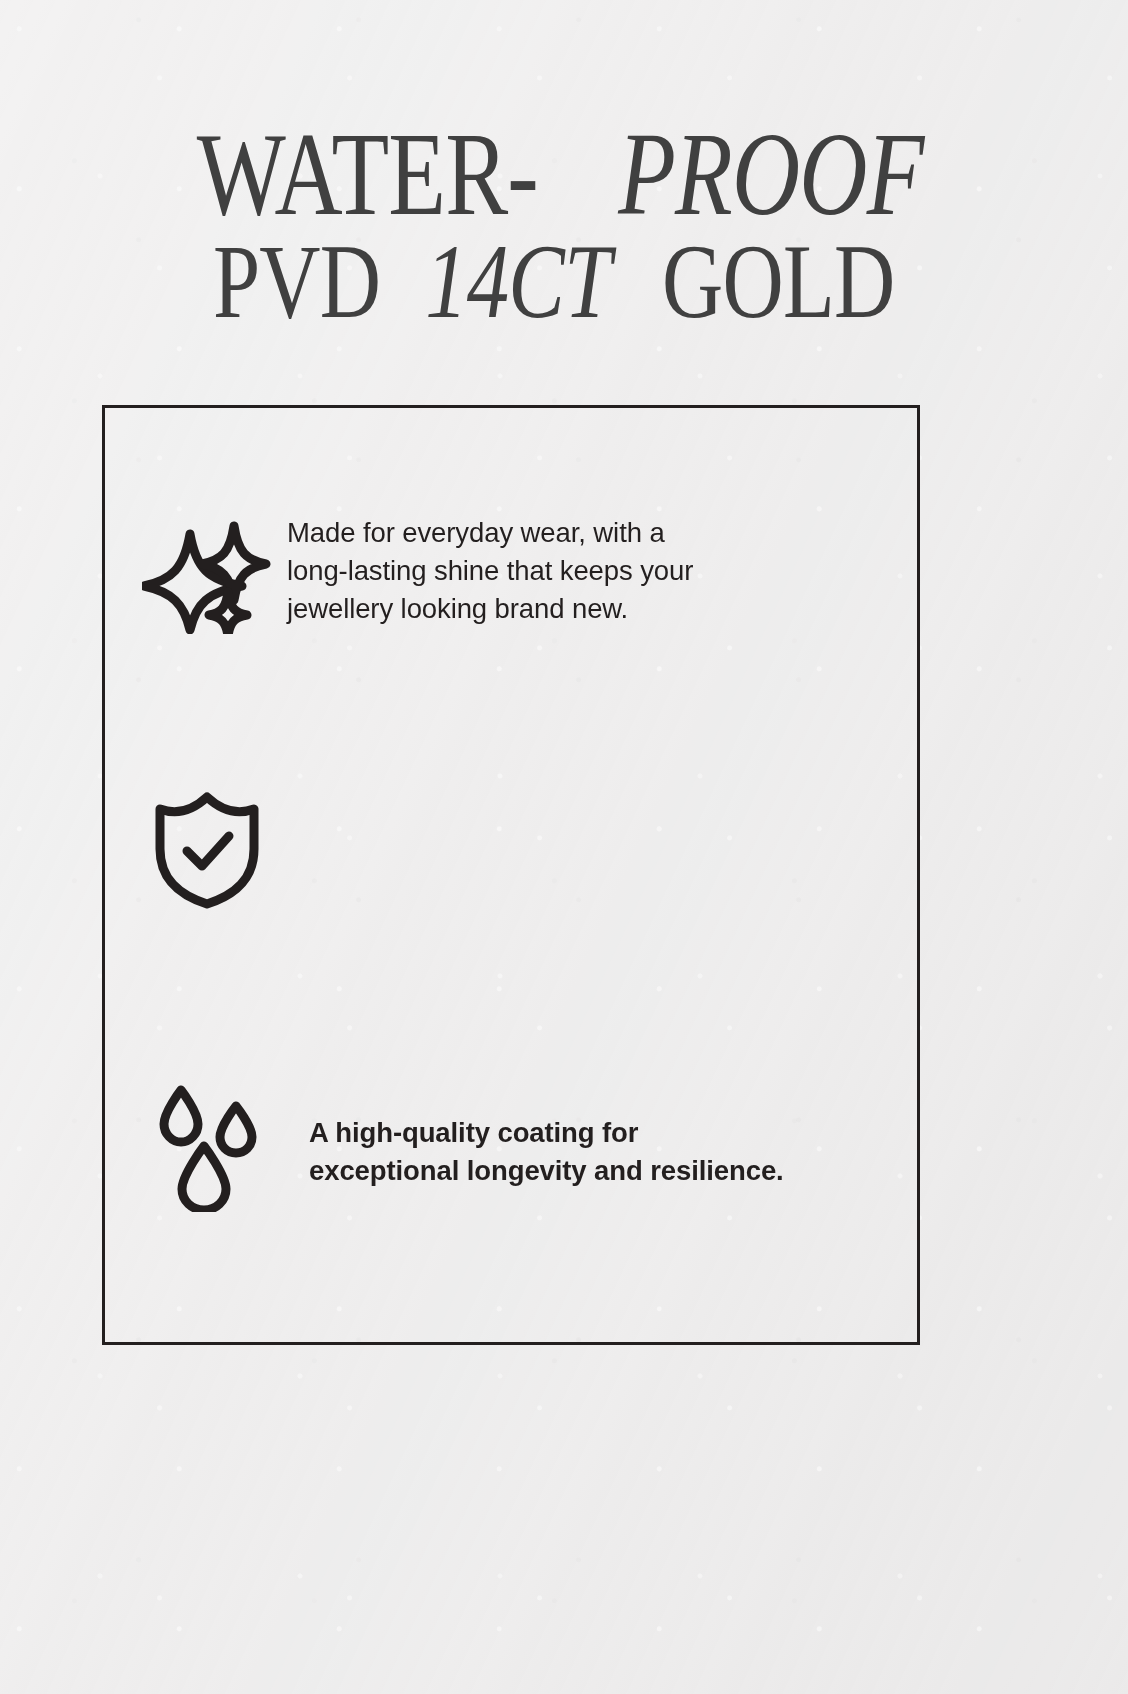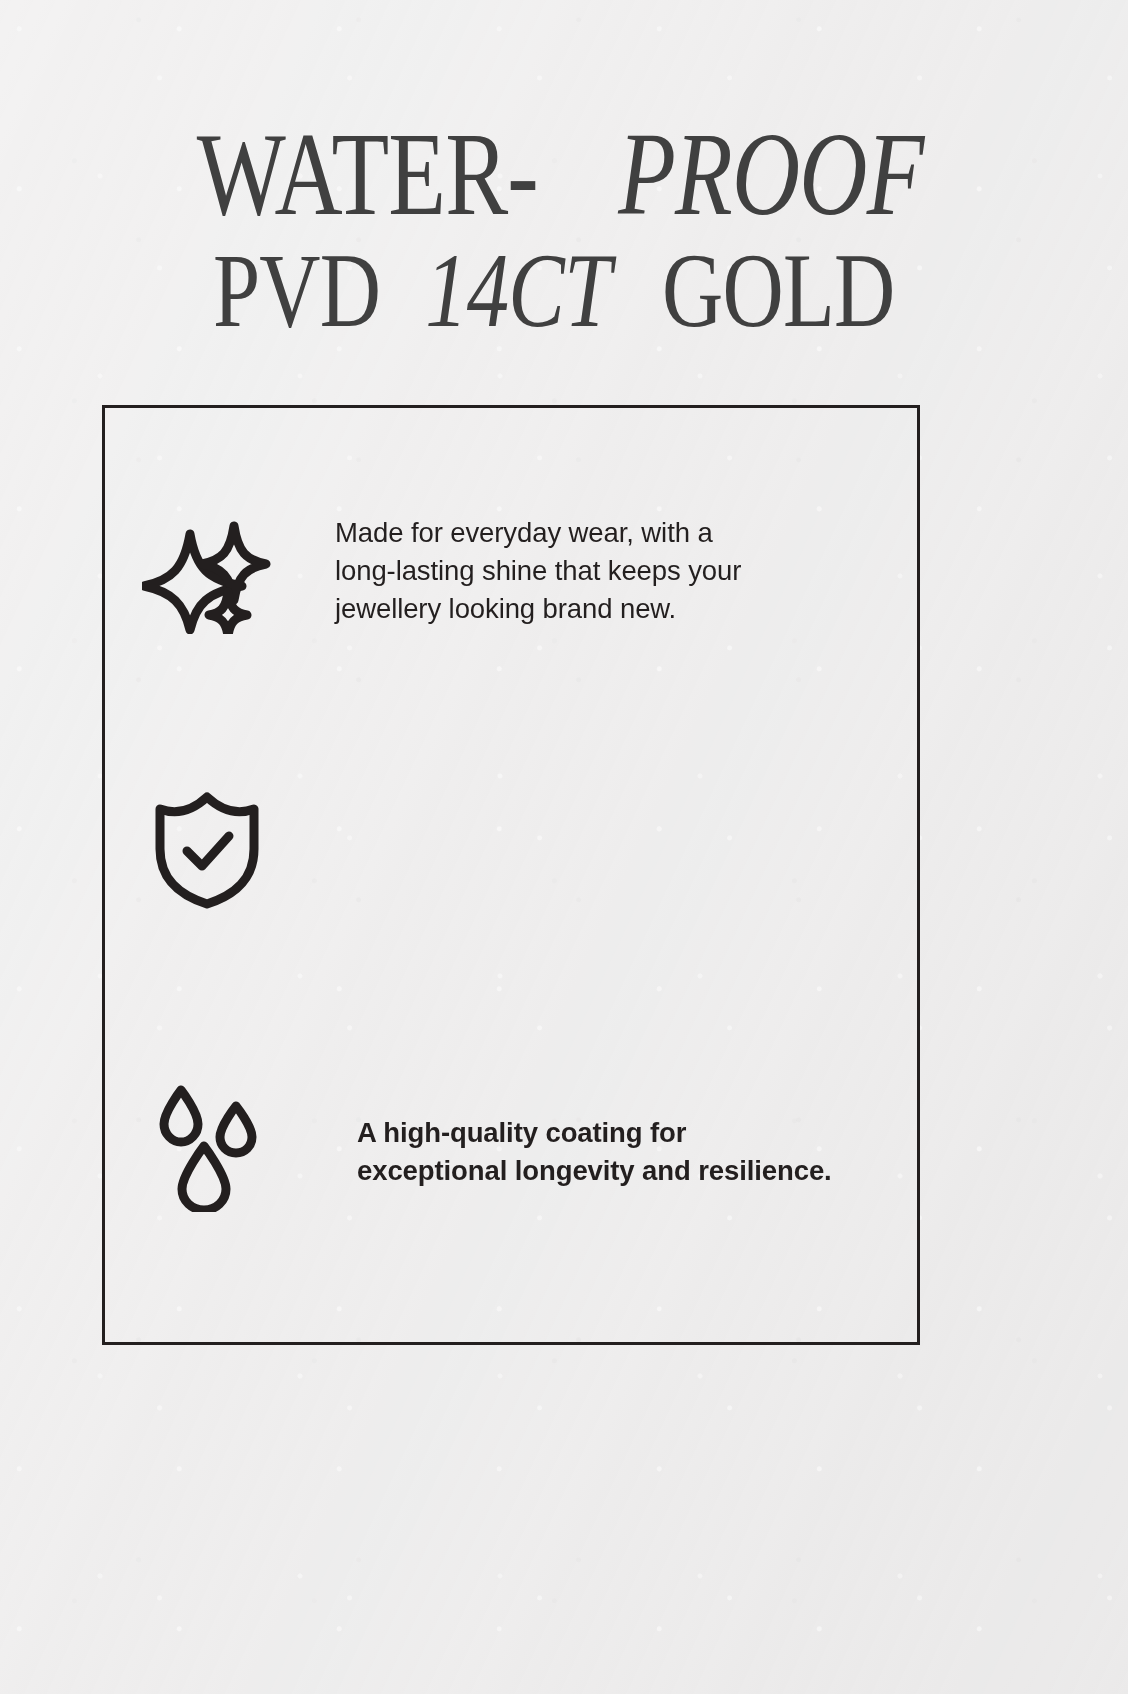--- a/index.html
+++ b/index.html
@@ -39,21 +39,21 @@
     color: #404040;
     font-family: "Liberation Serif", serif;
     line-height: 0.96;
     user-select: none;
   }
   .headline-line {
     display: block;
     white-space: nowrap;
   }
   .headline-line-1 { font-size: 118px; letter-spacing: -1px; }
-  .headline-line-2 { font-size: 106px; letter-spacing: -1px; margin-top: 9px; }
+  .headline-line-2 { font-size: 106px; letter-spacing: -1px; margin-top: 0; }
   .hl-roman {
     font-style: normal;
     font-weight: 400;
     display: inline-block;
     transform: scaleX(0.80);
     transform-origin: center;
   }
   .hl-italic {
     font-style: italic;
     font-weight: 400;
@@ -71,21 +71,20 @@
     border: 3px solid #231f1f;
     box-sizing: border-box;
   }
 
   .feature-row {
     position: absolute;
     display: flex;
     align-items: flex-start;
     left: 36px;
     right: 20px;
-    gap: 48px;
   }
   .feature-row-1 { top: 100px; }
   .feature-row-2 { top: 375px; }
   .feature-row-3 { top: 672px; font-weight: bold; }
 
   .feature-icon {
     width: 132px;
     flex: 0 0 132px;
     display: flex;
     justify-content: center;

